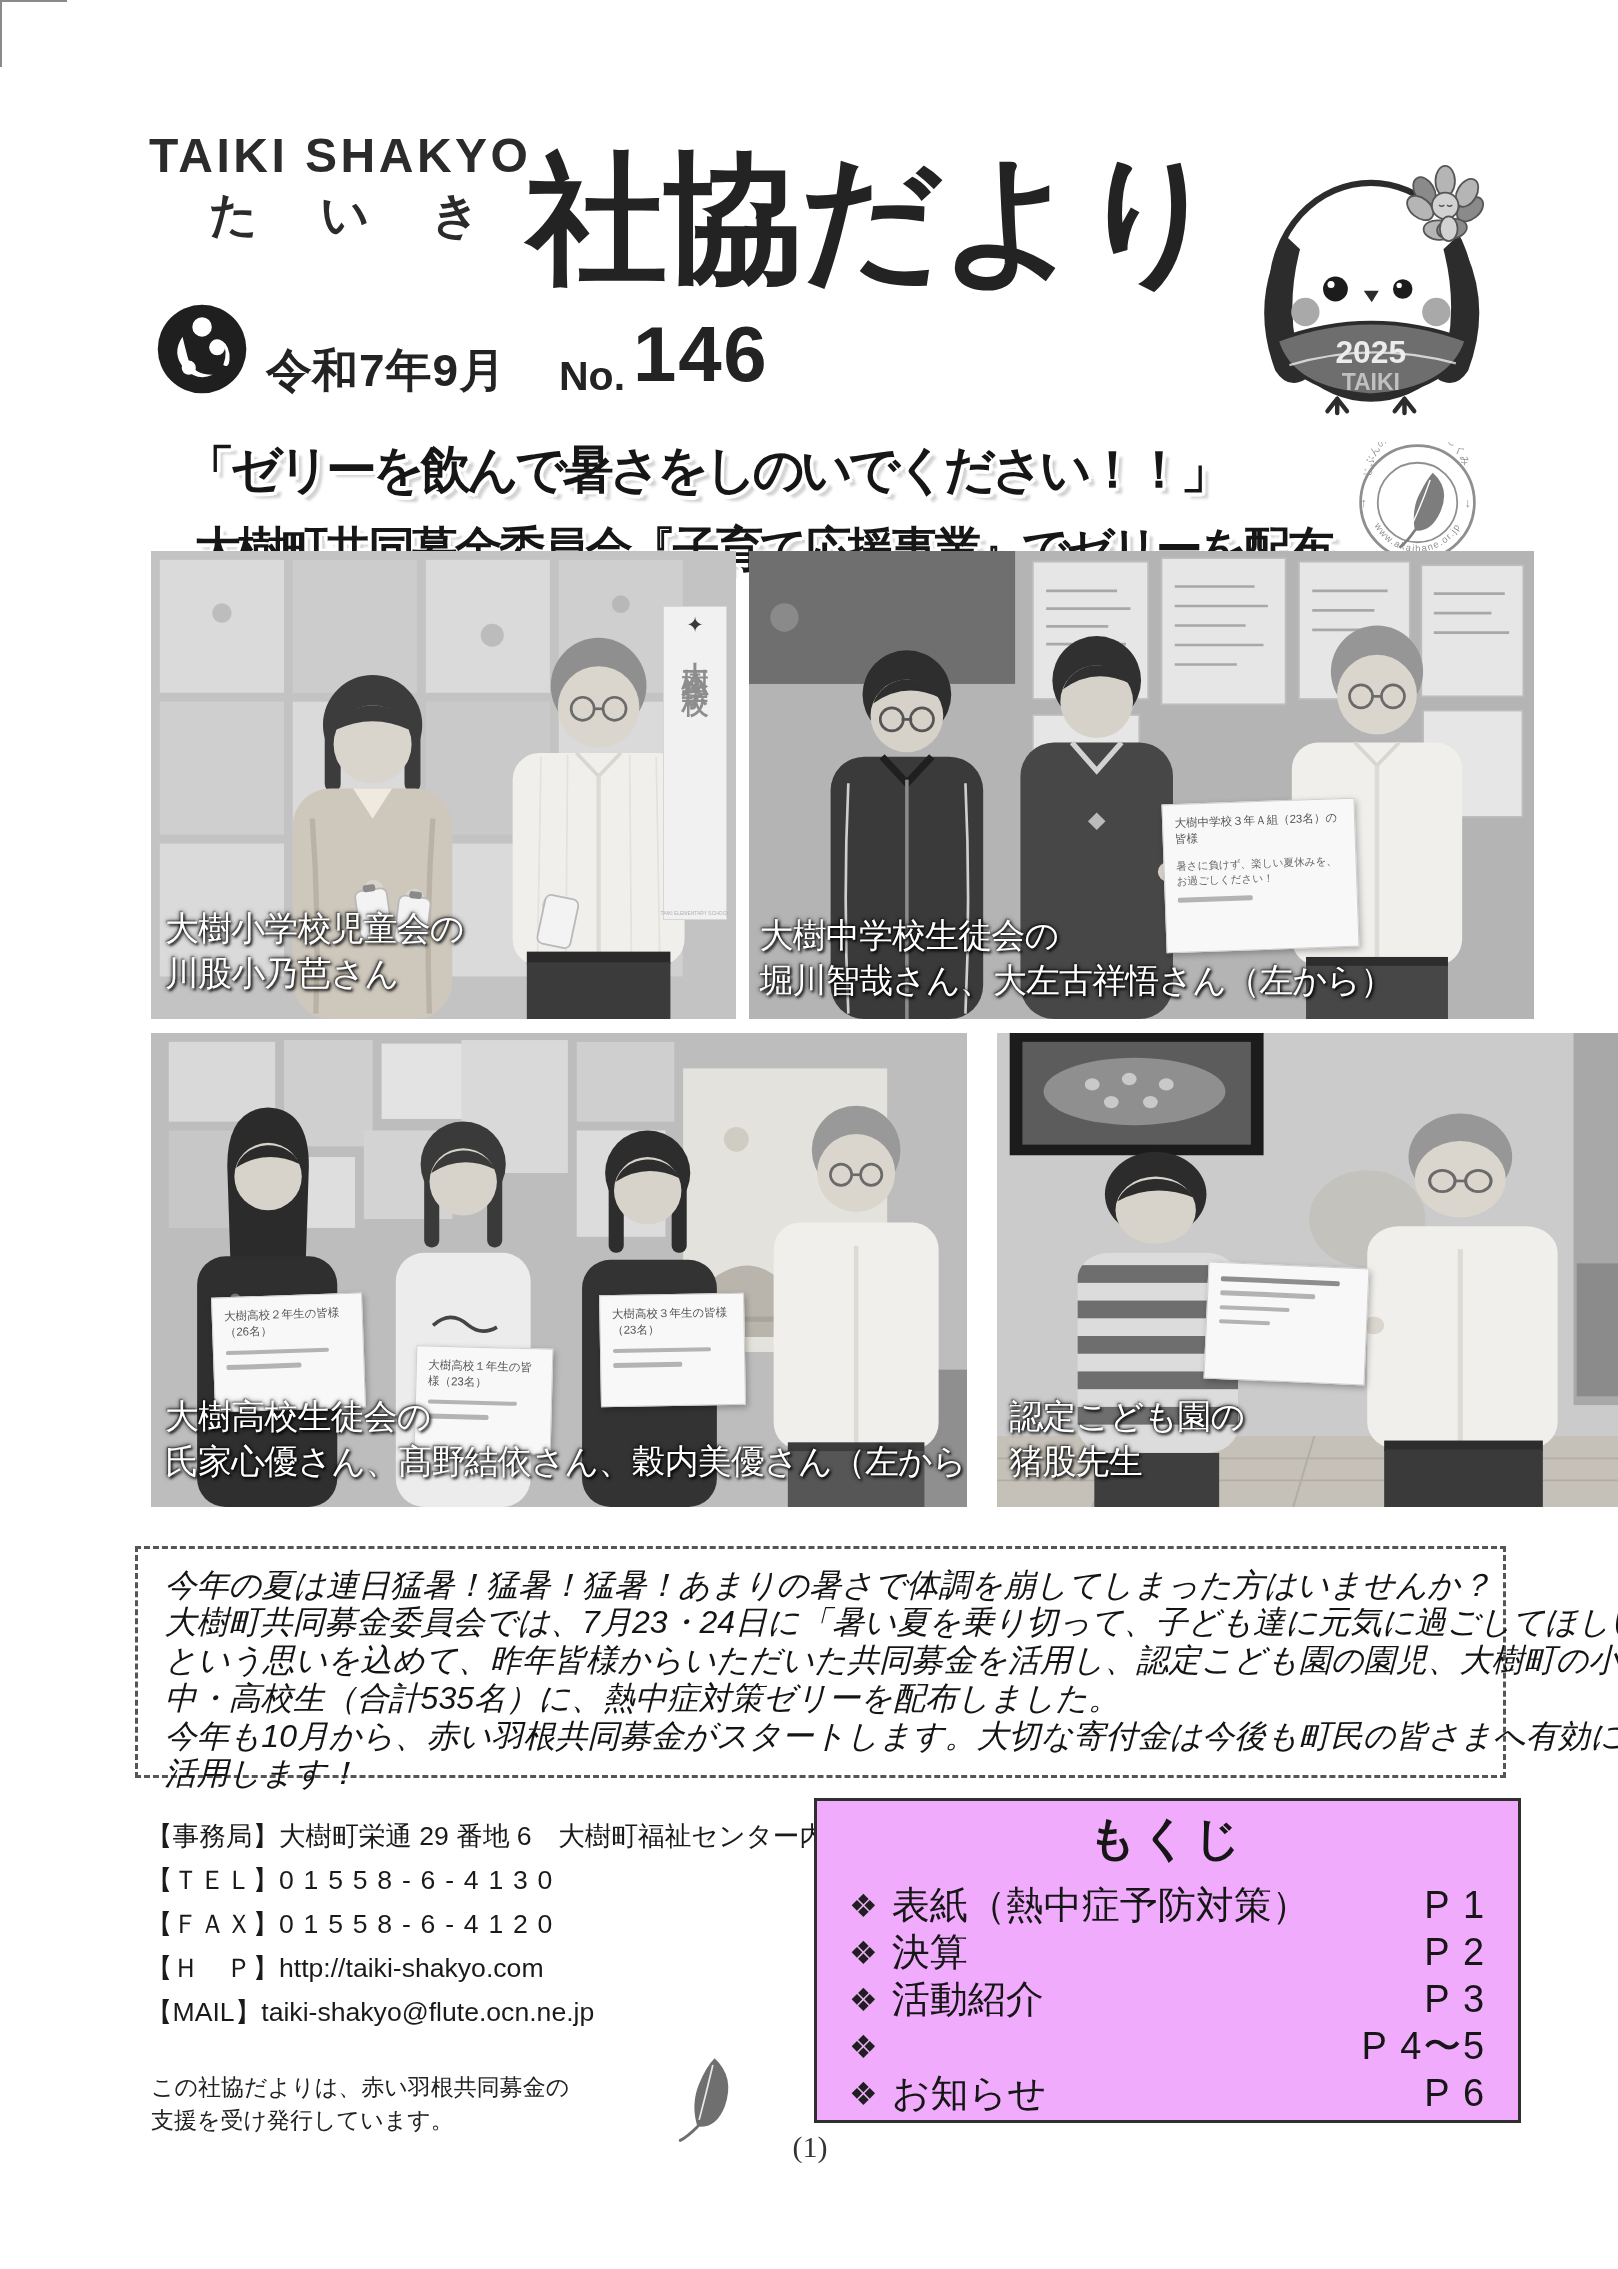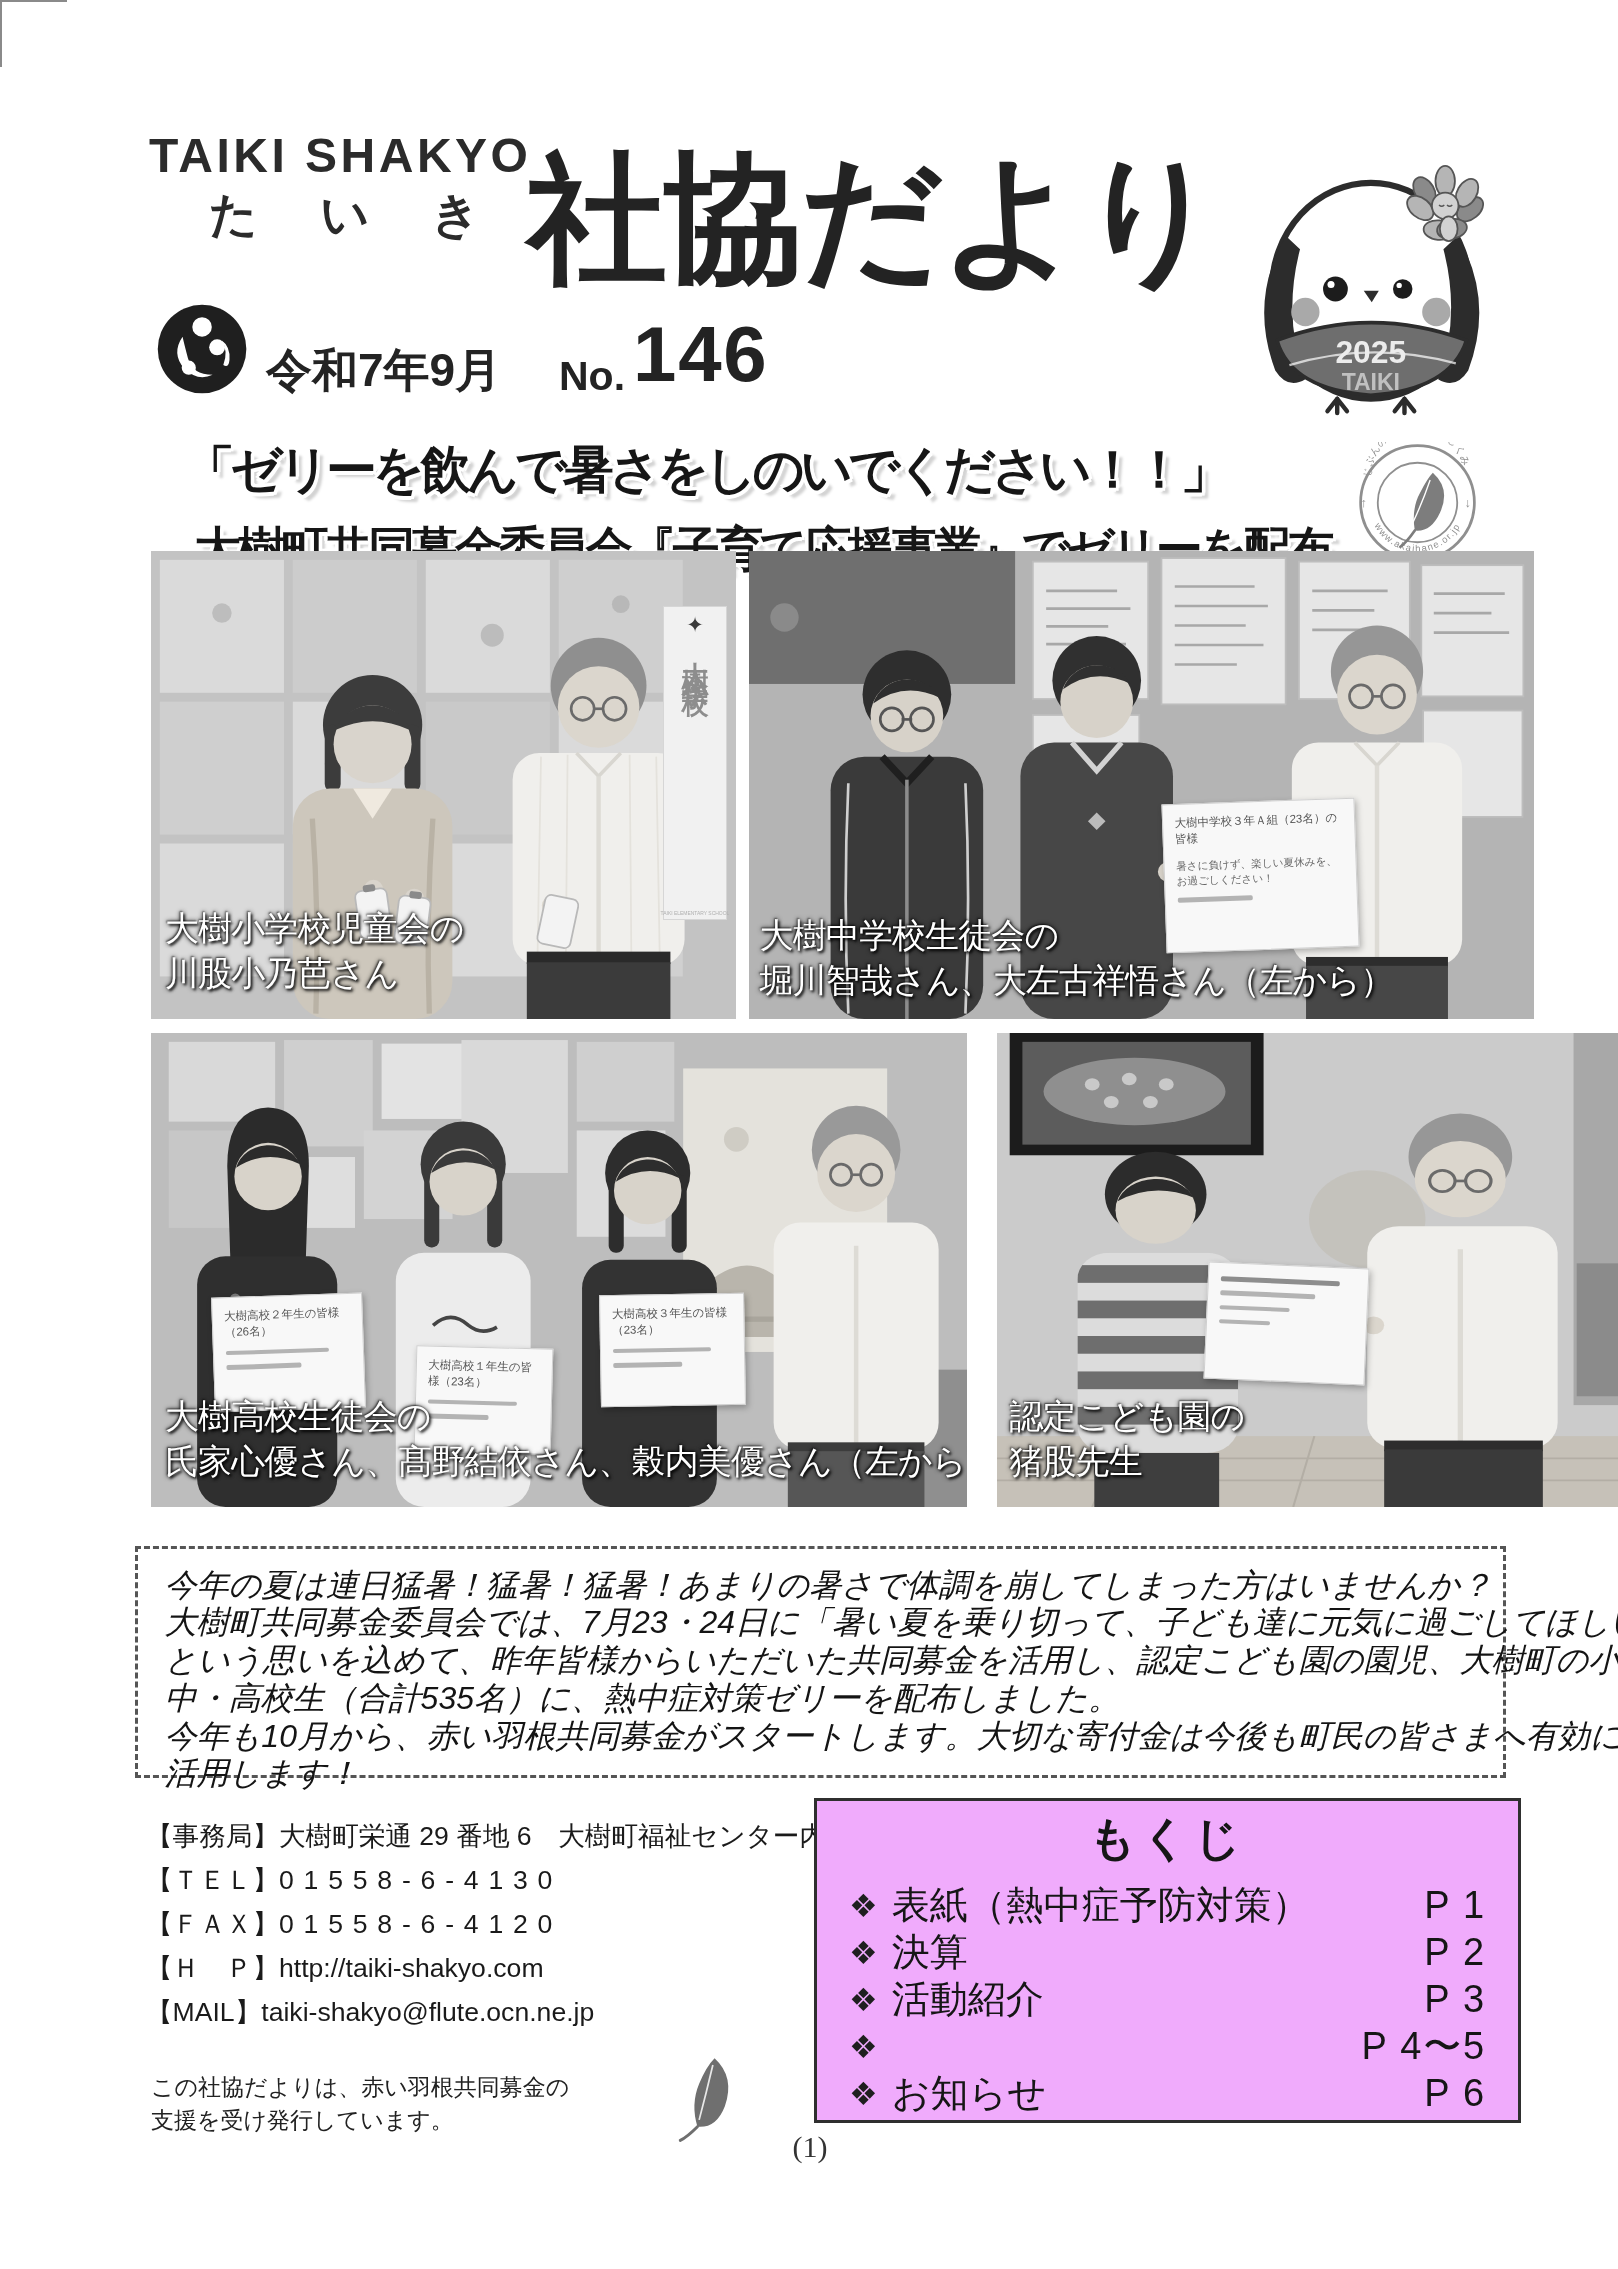--- a/index.html
+++ b/index.html
@@ -8,21 +8,21 @@
   .page { position:relative; width:1618px; height:2270px; background:#ffffff; margin:0 auto; overflow:hidden; color:#1f1f1f; }
   .abs { position:absolute; }
 
   
   .corner-mark { left:0; top:0; width:67px; height:67px; border-left:2.7px solid #8a8a8a; border-top:2.7px solid #8a8a8a; }
 
   
   .logo-en { left:149px; top:128px; font-size:48px; font-weight:bold; letter-spacing:3.5px; color:#2b2b2b; }
   .logo-kana { left:209px; top:183px; font-size:48px; font-weight:bold; letter-spacing:62px; color:#2b2b2b; white-space:nowrap; }
   .main-title { left:527px; top:126px; font-size:140px; font-weight:bold; letter-spacing:-3.5px; color:#232323; white-space:nowrap; }
-  .issue-date { left:266px; top:340px; font-size:46px; font-weight:bold; color:#232323; }
+  .issue-date { left:266px; top:340px; font-size:46px; font-weight:bold; color:#232323;font-family:Liberation Mono, monospace; }
   .issue-no-prefix { left:559px; top:353px; font-size:41px; font-weight:bold; color:#232323; }
   .issue-no { left:633px; top:309px; font-size:78px; font-weight:bold; letter-spacing:1.8px; color:#232323; }
 
   
   .outline-white { text-shadow:2.7px 2.7px 0 #fff,-2.7px 2.7px 0 #fff,2.7px -2.7px 0 #fff,-2.7px -2.7px 0 #fff,3.5px 0 0 #fff,-3.5px 0 0 #fff,0 3.5px 0 #fff,0 -3.5px 0 #fff,6.2px 6.2px 2.7px rgba(0,0,0,0.18); }
   .headline1 { left:160px; top:436px; width:1091px; text-align:center; font-size:51px; font-weight:bold; letter-spacing:-4.4px; color:#161616; white-space:nowrap; }
   .headline2 { left:133px; top:518px; width:1259px; text-align:center; font-size:47px; font-weight:bold; letter-spacing:-3.5px; color:#161616; white-space:nowrap; }
 
   
   .photo { overflow:hidden; background:#bfbfbf; }

